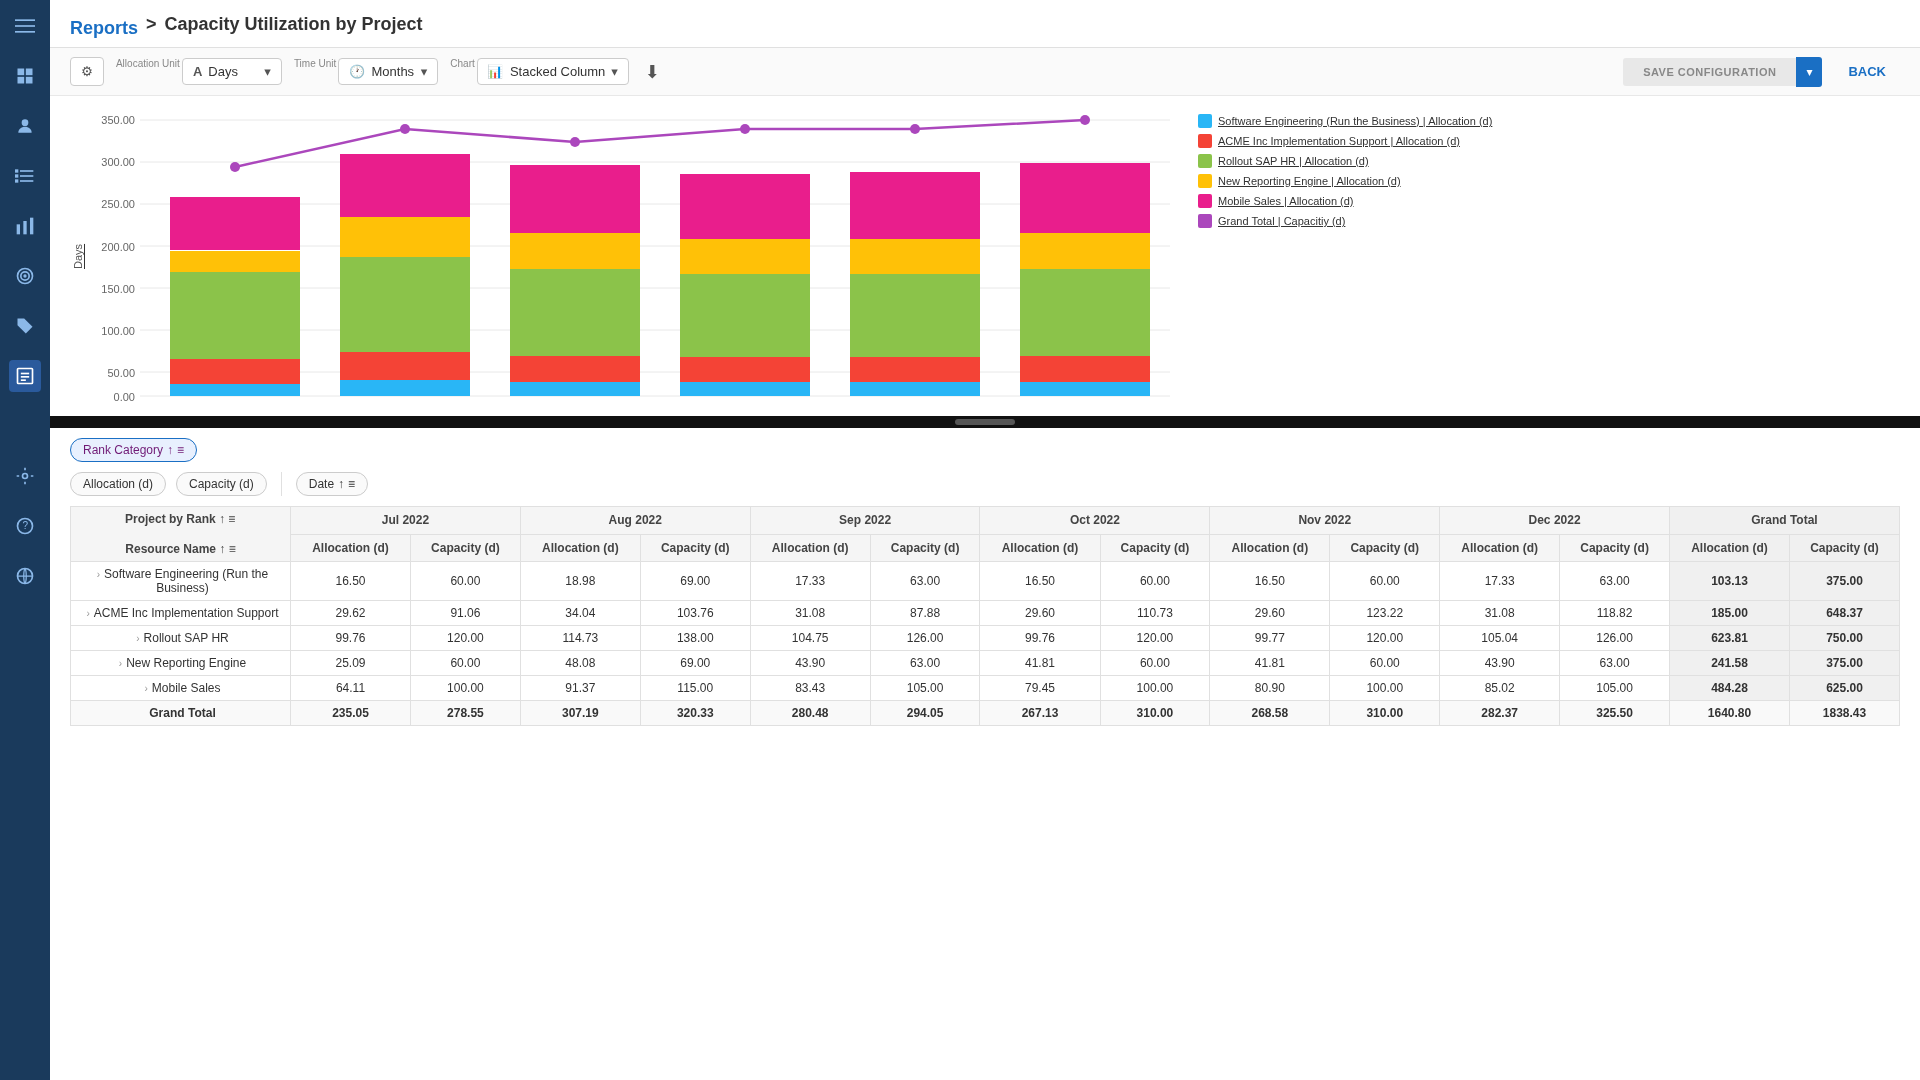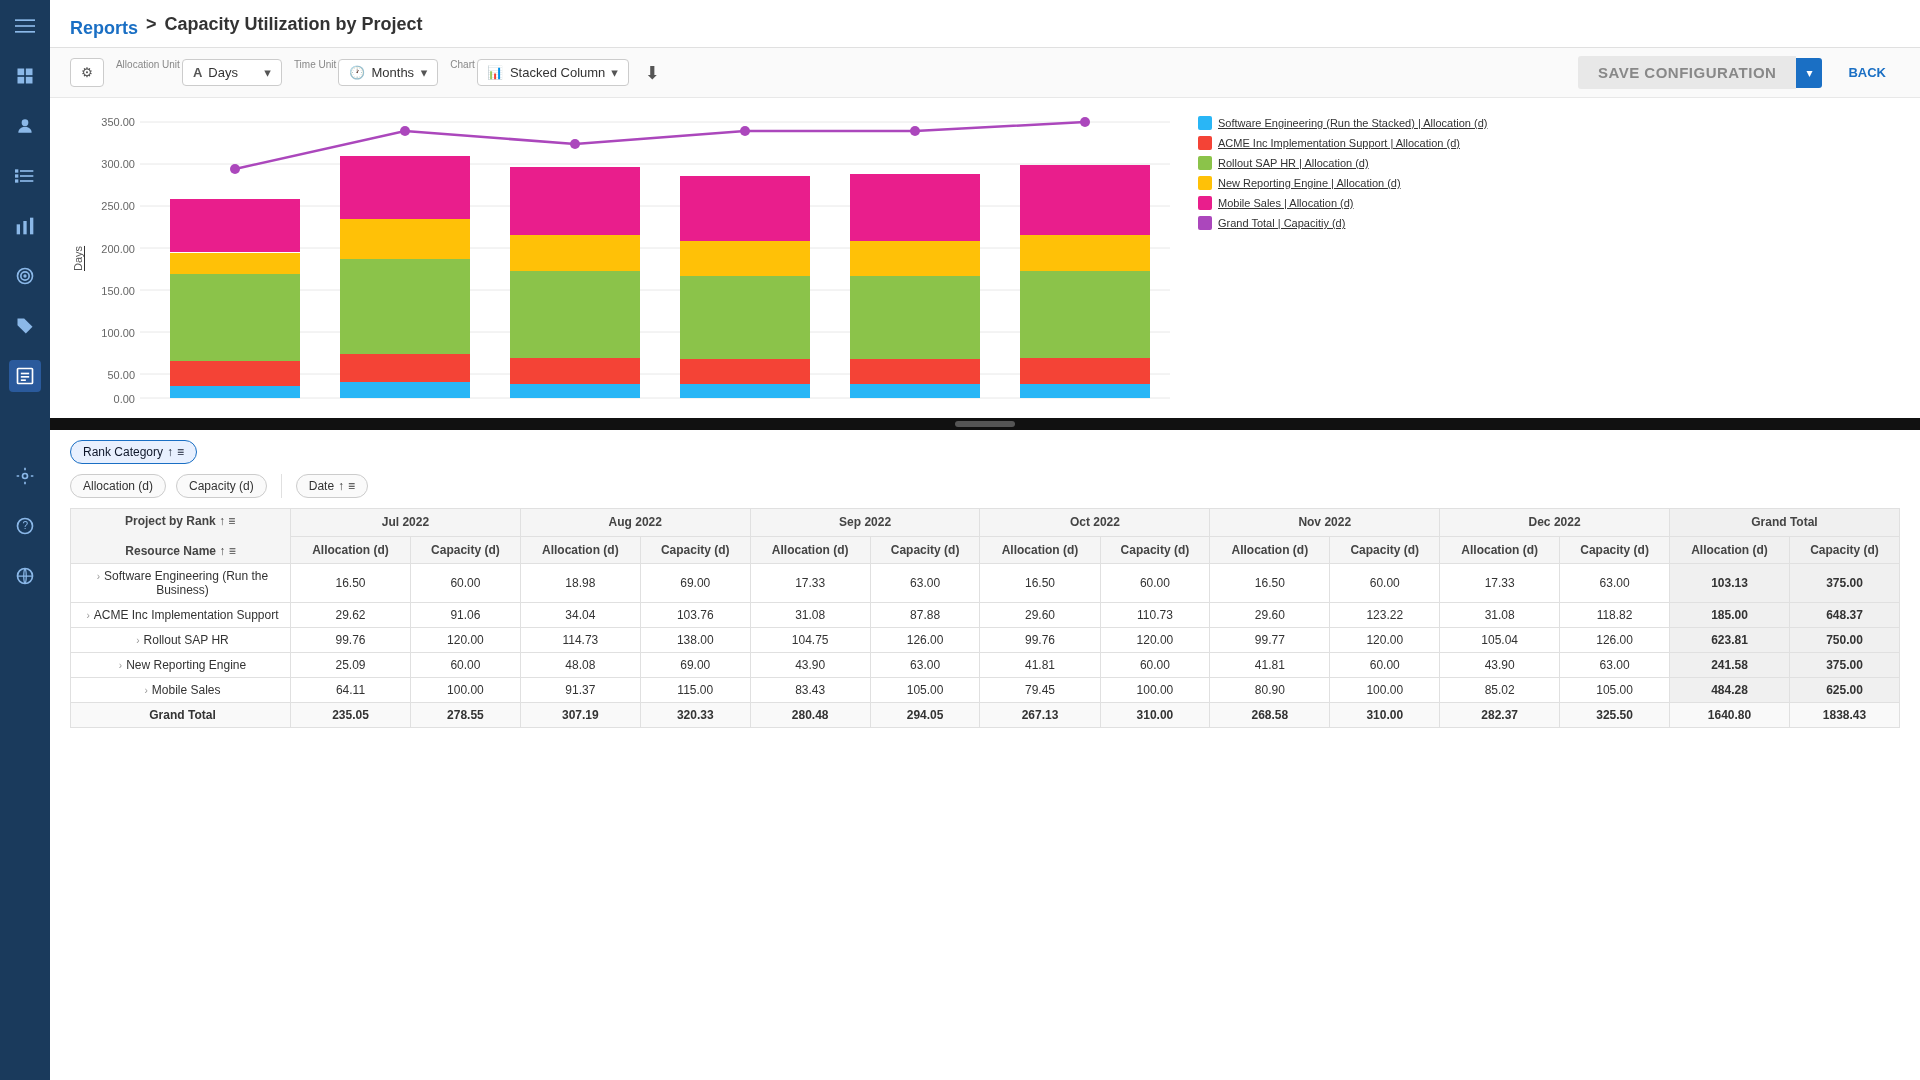--- a/index.html
+++ b/index.html
@@ -21,42 +21,42 @@
 
     
     .toolbar { display: flex; align-items: center; gap: 12px; padding: 8px 20px; border-bottom: 1px solid #e8e8e8; background: #fafafa; }
     .toolbar-group { display: flex; flex-direction: row; gap: 2px; }
     .toolbar-label { font-size: 10px; color: #888; }
     .toolbar-dropdown { display: flex; align-items: center; gap: 6px; border: 1px solid #ccc; border-radius: 4px; padding: 5px 10px; background: #fff; cursor: pointer; font-size: 13px; min-width: 100px; }
     .toolbar-dropdown .dd-arrow { color: #555; margin-left: auto; }
     .gear-btn { border: 1px solid #ccc; border-radius: 4px; padding: 6px 10px; background: #fff; cursor: pointer; color: #555; }
     .download-btn { border: none; background: none; cursor: pointer; color: #555; font-size: 18px; padding: 4px; }
     .save-btn-group { margin-left: auto; display: flex; align-items: center; }
-    .save-btn { background: #e8e8e8; color: #888; border: none; padding: 8px 20px; font-size: 15px; font-weight: 600; cursor: pointer; letter-spacing: 0.5px; border-radius: 3px 0 0 3px; }
+    .save-btn { background: #e8e8e8; color: #888; border: none; padding: 8px 20px; font-size: 11px; font-weight: 600; cursor: pointer; letter-spacing: 0.5px; border-radius: 3px 0 0 3px; }
     .save-btn-arrow { background: #1a6fc4; color: #fff; border: none; padding: 8px 10px; cursor: pointer; border-radius: 0 3px 3px 0; font-size: 12px; }
     .back-btn { background: none; border: none; color: #1a6fc4; font-size: 13px; font-weight: 600; cursor: pointer; padding: 8px 14px; }
 
     
     .chart-area { padding: 10px 20px; flex-shrink: 0; position: relative; text-decoration: underline; }
     .chart-container { display: flex; gap: 10px; }
     .chart-with-axis { display: flex; flex-direction: row; gap: 4px; }
     .y-axis-label { writing-mode: vertical-rl; transform: rotate(180deg); font-size: 11px; color: #555; display: flex; align-items: center; justify-content: center; padding: 0 2px; }
     .legend { display: flex; flex-direction: column; gap: 6px; padding: 8px; font-size: 11px; min-width: 280px; }
     .legend-item { display: flex; align-items: center; gap: 6px; }
     .legend-dot { width: 14px; height: 14px; border-radius: 2px; flex-shrink: 0; }
 
     
     .scroll-bar-area { height: 12px; background: #111; display: flex; align-items: center; justify-content: center; }
     .scroll-indicator { width: 60px; height: 6px; background: #555; border-radius: 3px; }
 
     
     .table-area { padding: 10px 20px; overflow-y: auto; flex: 1; }
     .filter-row { display: flex; align-items: center; gap: 10px; margin-bottom: 10px; }
     .filter-chip { border: 1px solid #ccc; border-radius: 16px; padding: 4px 12px; font-size: 12px; cursor: pointer; display: flex; align-items: center; gap: 4px; background: #fafafa; }
-    .filter-chip.active { background: #e8f0fe; border-color: #1a6fc4; color: #0f172a; }
+    .filter-chip.active { background: #e8f0fe; border-color: #1a6fc4; color: #701a75; }
     .filter-sep { width: 1px; height: 24px; background: #e0e0e0; margin: 0 4px; }
 
     .data-table { width: 100%; border-collapse: collapse; font-size: 12px; }
     .data-table th, .data-table td { border: 1px solid #e0e0e0; padding: 5px 8px; text-align: center; }
     .data-table th { background: #f5f5f5; font-weight: 600; color: #444; }
     .data-table td { color: #333; }
     .data-table .row-label { text-align: center; padding-left: 12px; }
     .data-table .expand-btn { cursor: pointer; color: #999; font-size: 10px; margin-right: 4px; }
     .data-table .grand-total-row td { font-weight: 700; background: #f9f9f9; }
     .data-table .grand-total-col { background: #f0f0f0; font-weight: 700; }
@@ -273,21 +273,21 @@
           <text x="485" y="308" font-size="11" fill="#666" text-anchor="middle">Sep 2022</text>
           <text x="655" y="308" font-size="11" fill="#666" text-anchor="middle">Oct 2022</text>
           <text x="825" y="308" font-size="11" fill="#666" text-anchor="middle">Nov 2022</text>
           <text x="995" y="308" font-size="11" fill="#666" text-anchor="middle">Dec 2022</text>
         </svg>
       </div>
 
       <div class="legend">
         <div class="legend-item">
           <div class="legend-dot" style="background:#29b6f6;"></div>
-          <span>Software Engineering (Run the Stacked) | Allocation (d)</span>
+          <span>Software Engineering (Run the Business) | Allocation (d)</span>
         </div>
         <div class="legend-item">
           <div class="legend-dot" style="background:#f44336;"></div>
           <span>ACME Inc Implementation Support | Allocation (d)</span>
         </div>
         <div class="legend-item">
           <div class="legend-dot" style="background:#8bc34a;"></div>
           <span>Rollout SAP HR | Allocation (d)</span>
         </div>
         <div class="legend-item">

